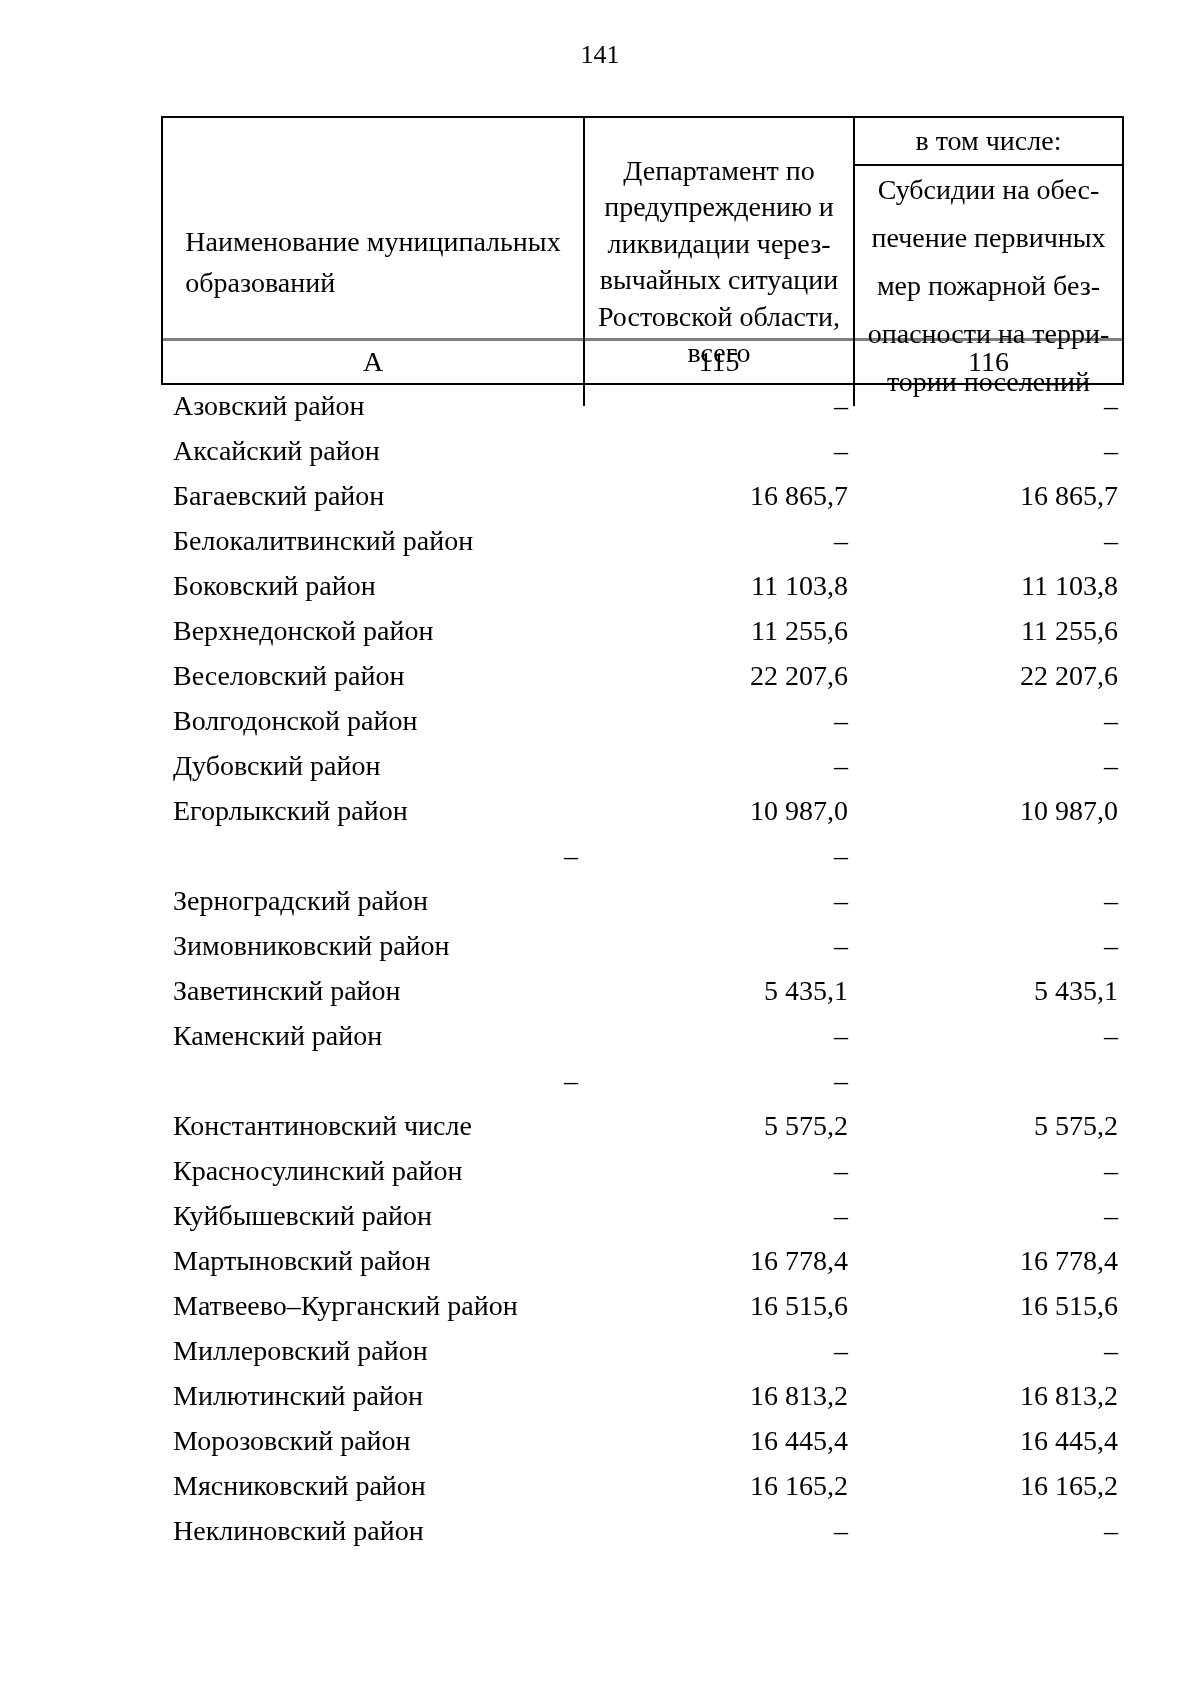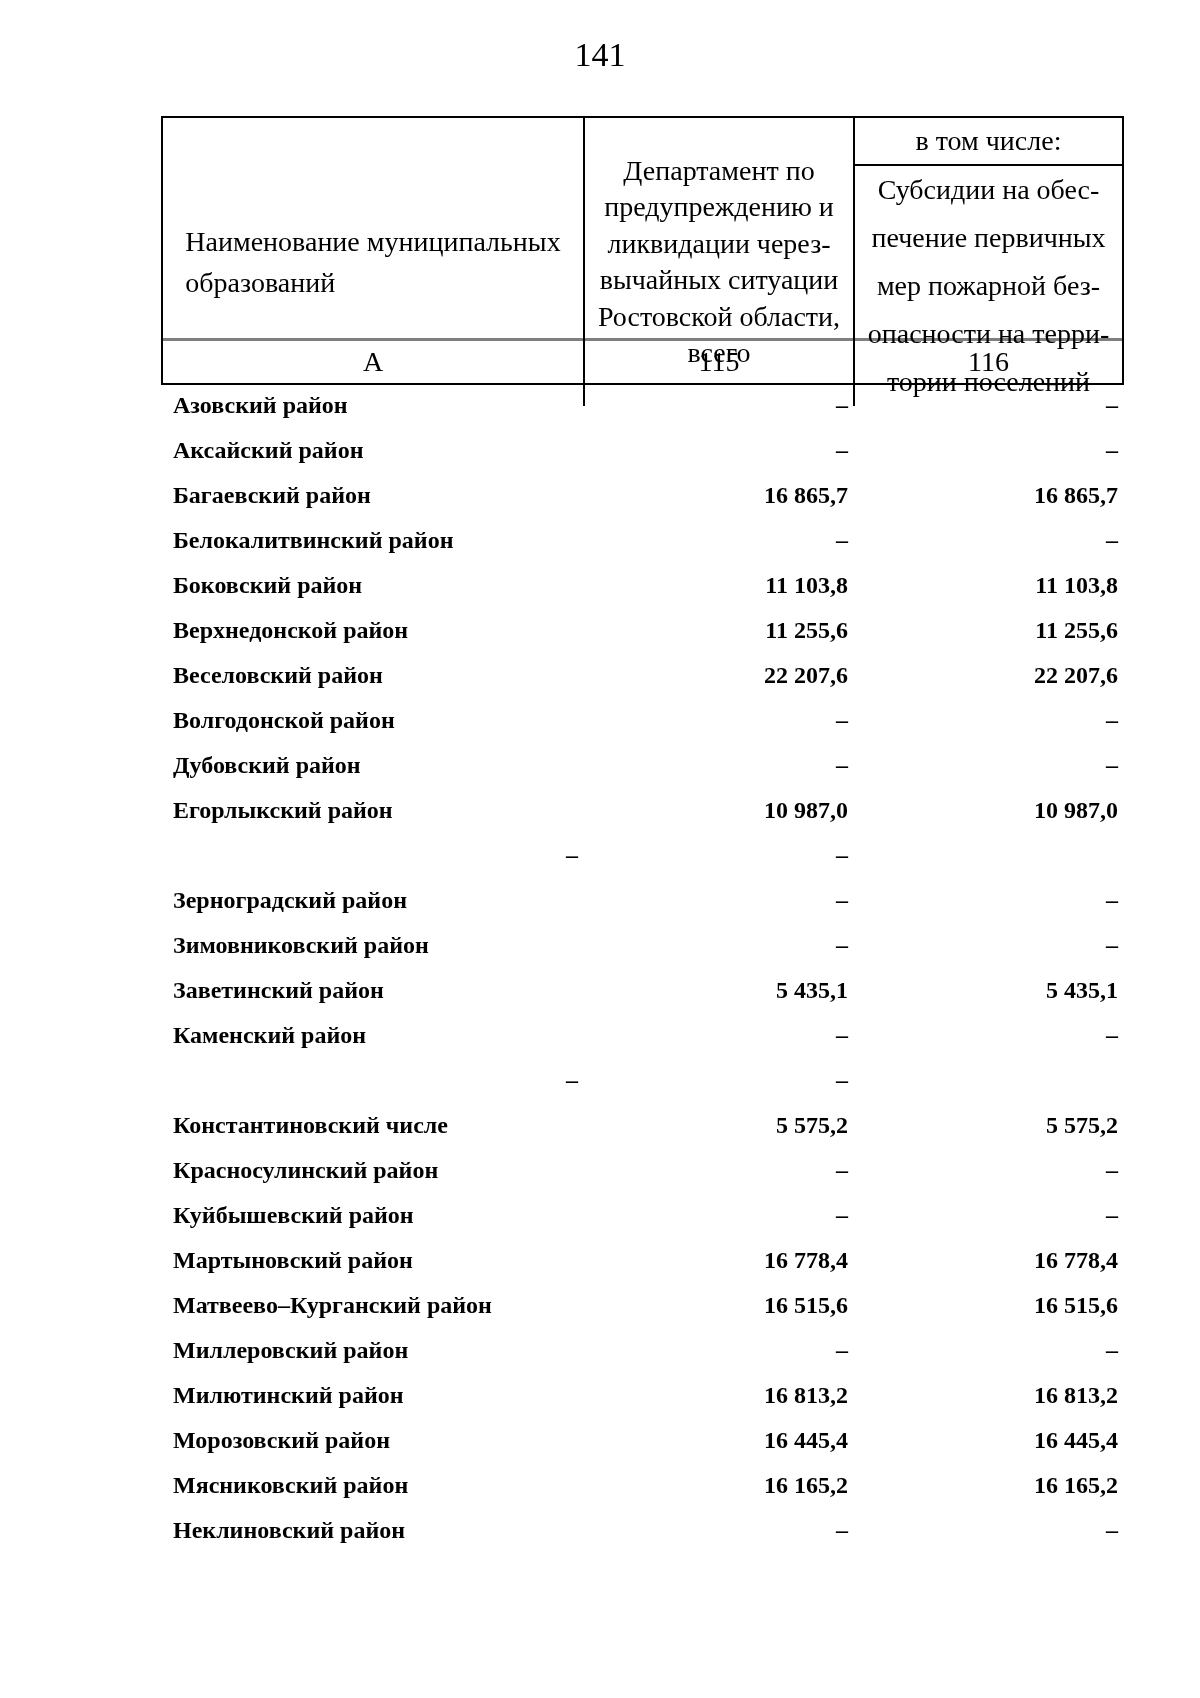--- a/index.html
+++ b/index.html
@@ -14,21 +14,21 @@
     font-family: "Liberation Serif", serif;
     color: #000000;
     overflow: hidden;
   }
   .page-number {
     position: absolute;
     top: 40px;
     left: 0;
     width: 1200px;
     text-align: center;
-    font-size: 34px;
+    font-size: 26px;
     line-height: 30px;
   }
   
   .tbl {
     position: absolute;
     left: 161px;
     top: 116px;
     width: 963px;
     border: 2px solid #000;
     box-sizing: border-box;
@@ -100,22 +100,21 @@
     position: absolute;
     left: 161px;
     top: 383px;
     width: 963px;
   }
   .row {
     display: grid;
     grid-template-columns: 424px 270px 270px;
     height: 45px;
     align-items: center;
-    font-size: 24px;
-    font-weight: bold;
+    font-size: 28px;
   }
   .row .name { padding-left: 12px; }
   .row .num  { text-align: right; padding-right: 7px; }
 </style>
 </head>
 <body>
 
 <div class="page-number">141</div>
 
 <div class="tbl">

